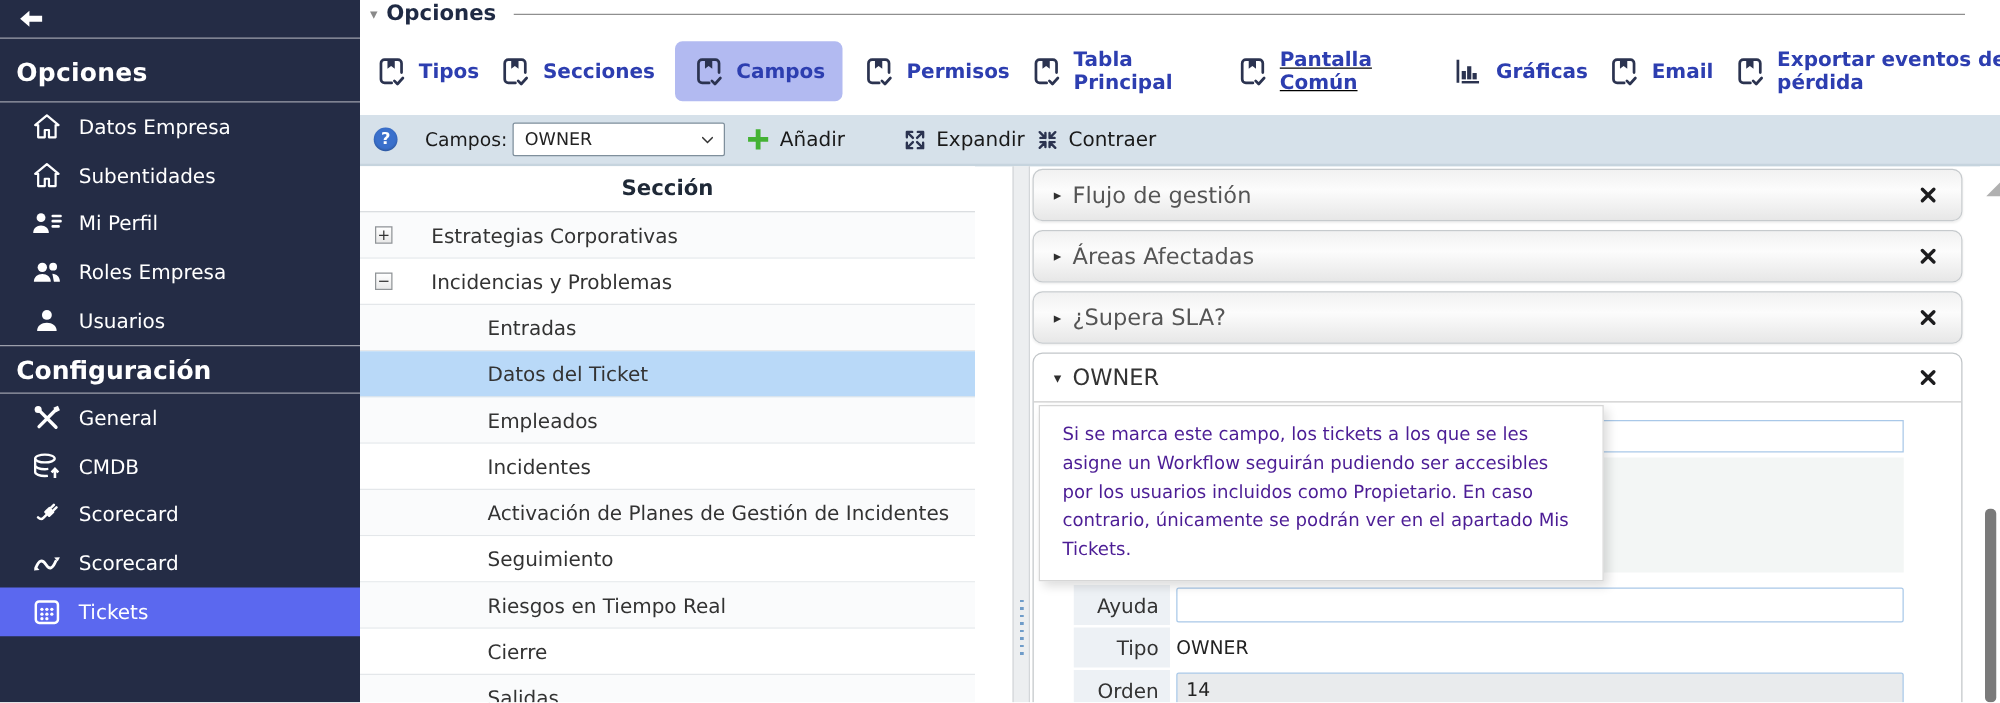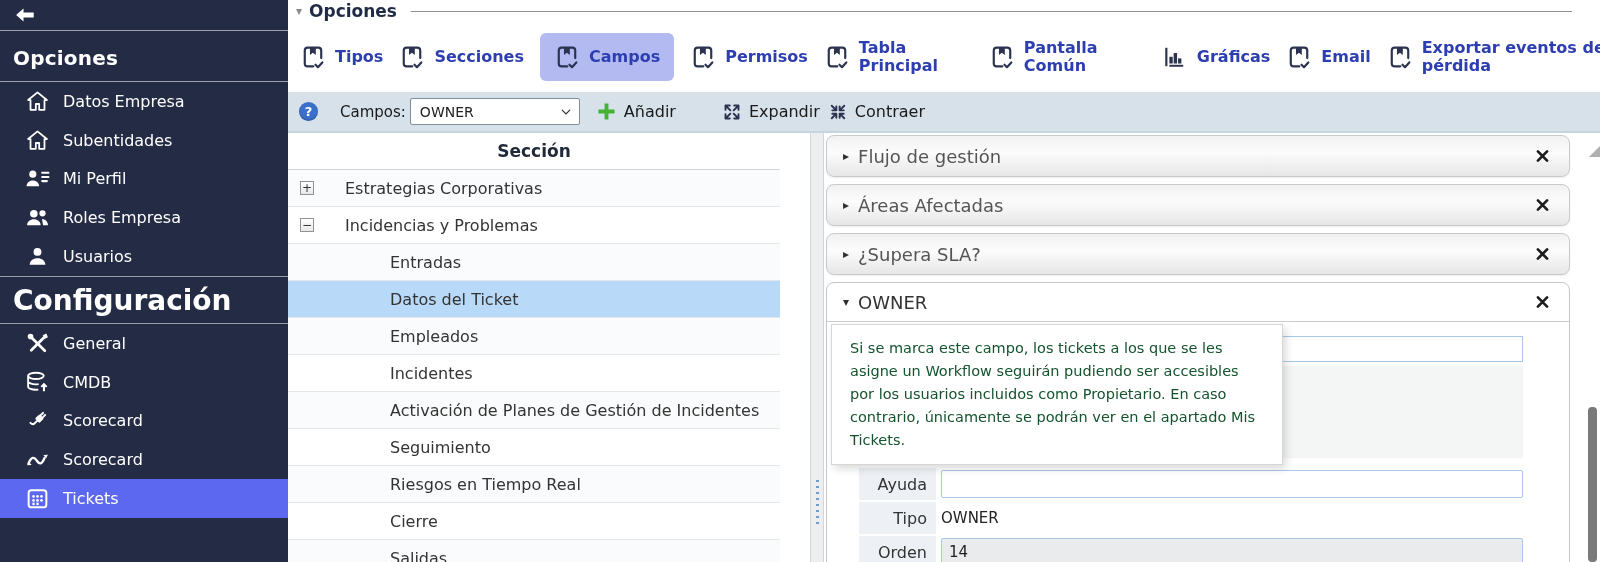--- a/index.html
+++ b/index.html
@@ -5,39 +5,39 @@
   html,body{margin:0;padding:0;background:#fff;}
   .app{position:relative;width:1600px;height:562px;overflow:hidden;background:#fff;
        font-family:"DejaVu Sans","Liberation Sans",sans-serif;-webkit-font-smoothing:antialiased;}
   svg{display:block;width:100%;height:100%;}
 
   
   .sidebar{position:absolute;left:0;top:0;width:288px;height:562px;background:#242c45;color:#fff;z-index:10;}
   .sb-back{height:30px;display:flex;align-items:center;padding-left:12px;border-bottom:1px solid rgba(255,255,255,.55);cursor:pointer;}
   .sb-back .ic{width:26px;height:22px;color:#fff;}
   .sb-title{font-size:20px;font-weight:bold;padding:15px 0 11px 13px;border-bottom:1px solid rgba(255,255,255,.55);letter-spacing:.2px;}
-  .sb-title2{font-size:28px;font-weight:bold;padding:7px 0 6px 13px;border-top:1px solid rgba(255,255,255,.55);border-bottom:1px solid rgba(255,255,255,.55);}
+  .sb-title2{font-size:20px;font-weight:bold;padding:7px 0 6px 13px;border-top:1px solid rgba(255,255,255,.55);border-bottom:1px solid rgba(255,255,255,.55);}
   .sb-item{height:38.8px;display:flex;align-items:center;padding-left:25px;gap:13px;font-size:16px;cursor:pointer;}
   .sb-item.active{background:#5b68ef;}
   .sb-ic{width:25px;height:25px;flex:0 0 25px;color:#fff;}
 
   
   .main{position:absolute;left:288px;top:0;width:1312px;height:562px;}
   .legend-row{height:22px;display:flex;align-items:center;padding-left:8px;}
   .legend-tri{color:#8a8a8a;font-size:12px;margin-right:7px;cursor:pointer;}
   .legend-text{font-size:17px;font-weight:bold;color:#1f2a44;}
   .legend-line{flex:1;height:1px;background:#8f8f8f;margin:0 28px 0 14px;}
 
   .tabbar{height:70px;display:flex;align-items:center;padding-left:12px;overflow:hidden;}
   .tab{display:flex;align-items:center;gap:9px;margin-right:16px;cursor:pointer;flex:0 0 auto;border-radius:6px;}
   .tab.active{background:#b2baf1;padding:11px 14px;}
   .tab-ic{width:26px;height:26px;color:#2b3350;flex:0 0 26px;}
   .tab-label{font-size:16px;font-weight:bold;color:#2d3eb0;line-height:1.15;}
   .tab.ml-a{margin-right:40px;}
-  .tab.ml-b{margin-right:48px;}
+  .tab.ml-b{margin-right:48px;text-decoration:underline;}
 
   .toolbar{height:41px;background:#d6e1ea;border-bottom:2px solid #c6d4de;display:flex;align-items:center;padding-left:11px;box-sizing:border-box;}
   .help-circle{width:19px;height:19px;border-radius:50%;background:#3a70cc;color:#fff;font-size:13px;font-weight:bold;
                display:flex;align-items:center;justify-content:center;margin-right:22px;cursor:pointer;box-shadow:inset 0 -1px 2px rgba(0,0,0,.25);}
   .tb-label{font-size:15px;color:#1a1a1a;margin-right:4px;}
   .tb-select{width:170px;height:27px;background:#fff;border:1px solid #7f8f9c;border-radius:2px;margin-right:16px;
              display:flex;align-items:center;padding:0 6px 0 9px;box-sizing:border-box;cursor:pointer;}
   .tb-select .val{flex:1;font-size:14px;color:#222;}
   .tb-select .chev{width:14px;height:14px;color:#333;}
   .plus-ic{width:21px;height:21px;margin-right:7px;cursor:pointer;}
@@ -73,21 +73,21 @@
 
   .owner{margin:0 14px 0 2px;height:287px;border:1px solid #c2c6c9;border-radius:8px 8px 0 0;background:#fff;position:relative;box-sizing:border-box;}
   .owner-header{height:38px;border-bottom:1px solid #ccc;display:flex;align-items:center;padding:0 16px;font-size:18px;color:#333;position:relative;cursor:pointer;}
   .owner-header .tri{color:#2f2f2f;font-size:12px;margin-right:9px;}
   .owner-body{position:relative;height:247px;overflow:hidden;}
 
   .hid-input{position:absolute;left:14px;top:14px;width:682px;height:26px;border:1px solid #a9c8e8;background:#fff;z-index:1;box-sizing:border-box;}
   .gray-block{position:absolute;left:14px;top:44px;width:682px;height:92px;background:#f3f6f5;z-index:1;}
   .big-check{position:absolute;left:88px;top:100px;width:42px;height:46px;z-index:2;}
   .tooltip{position:absolute;left:4px;top:2px;width:452px;box-sizing:border-box;background:#fff;border:1px solid #d6d6d6;
-           box-shadow:3px 4px 8px rgba(0,0,0,.14);padding:12px 18px;font-size:14.5px;line-height:1.58;color:#14532d;z-index:5;}
+           box-shadow:3px 4px 8px rgba(0,0,0,.14);padding:12px 18px;font-size:14.5px;line-height:1.58;color:#4c1d95;z-index:5;}
   .frow{position:absolute;left:32px;right:46px;height:32px;display:flex;z-index:3;}
   .frow.r0{top:146px;} .frow.r1{top:180px;} .frow.r2{top:214px;}
   .flabel{width:77px;background:#edf1f5;display:flex;align-items:center;justify-content:flex-end;padding-right:9px;font-size:16px;color:#333;box-sizing:border-box;}
   .fval{flex:1;margin-left:5px;display:flex;align-items:center;}
   .finput{width:100%;height:28px;border:1px solid #a9c8e8;box-sizing:border-box;background:#fff;border-radius:2px;font-family:inherit;font-size:15px;color:#222;padding:0 7px;outline:none;}
   .finput.gray{background:#e9ebed;}
   .ftext{font-size:15px;color:#222;}
 
   
   .scroll-strip{position:absolute;right:0;top:0;width:16px;height:429px;background:#fff;}

